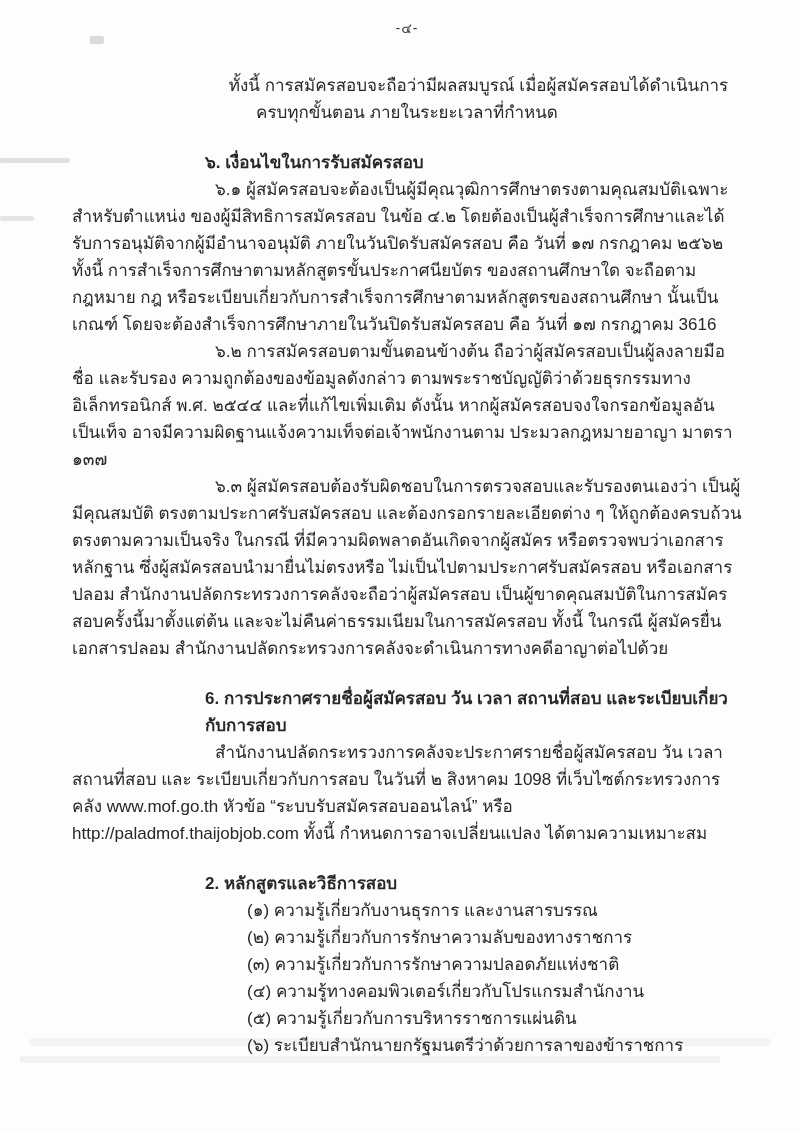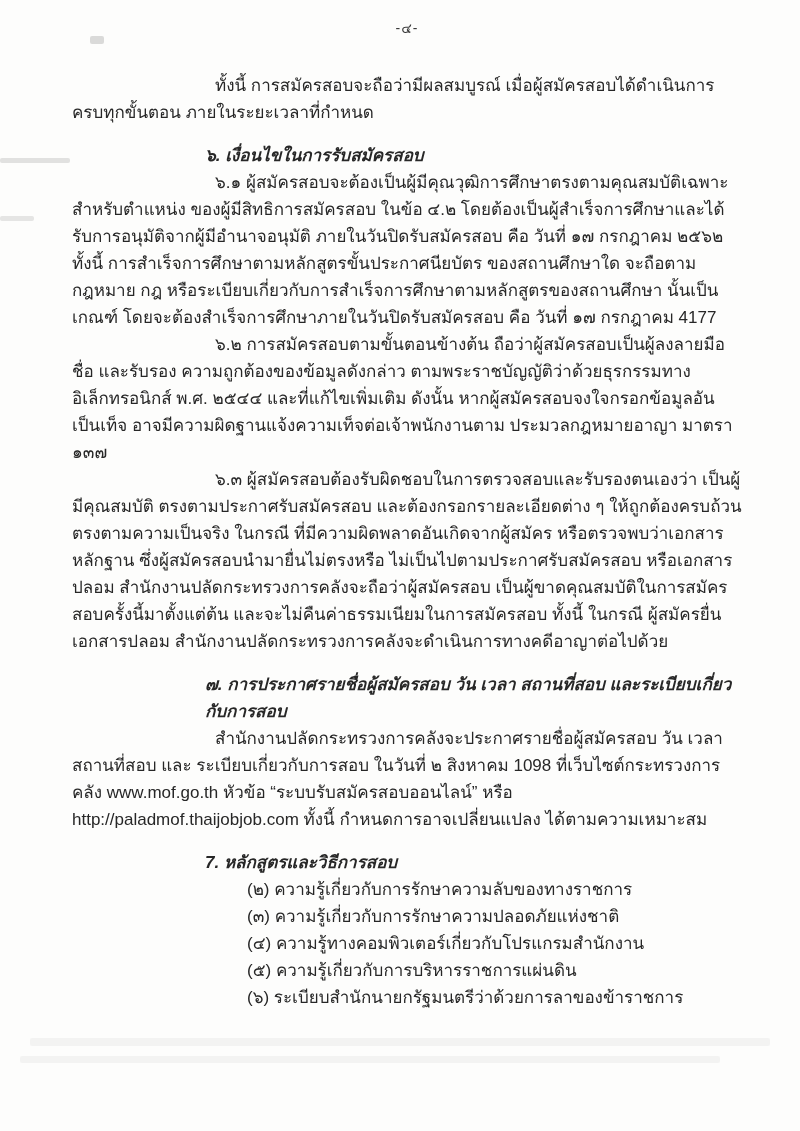--- a/index.html
+++ b/index.html
@@ -22,22 +22,22 @@
     line-height: 24px;
     color: #3a3a3a;
     letter-spacing: 1px;
   }
   .para, .heading, .subject, .cont-line, .footer-cont {
     font-size: 17px;
     line-height: 27px;
     text-align: left;
   }
   .para.indent { text-indent: 143px; }
-  .intro { margin-top: 32px; }
-  .heading { font-weight: bold; margin-left: 133px; margin-top: 16px; font-style: italic; }
+  .intro { margin-top: 32px; text-align: center; }
+  .heading { font-weight: bold; margin-left: 133px; margin-top: 23px; }
   .b { font-weight: normal; }
   .subject { margin-left: 175px; }
   
   .streak {
     position: absolute;
     background: rgba(90, 90, 90, 0.06);
     border-radius: 2px;
     pointer-events: none;
   }
   .streak.s1 { left: 0;   top: 158px;  width: 70px;  height: 5px; background: rgba(60,60,60,0.14); }
@@ -60,38 +60,39 @@
   <div class="page-number">-๔-</div>
 
   <p class="para indent intro">ทั้งนี้ การสมัครสอบจะถือว่ามีผลสมบูรณ์ เมื่อผู้สมัครสอบได้ดำเนินการครบทุกขั้นตอน ภายในระยะเวลาที่กำหนด</p>
 
   <div class="heading">๖. เงื่อนไขในการรับสมัครสอบ</div>
 
   <p class="para indent">
     <span>๖.๑ ผู้สมัครสอบจะต้องเป็นผู้มีคุณวุฒิการศึกษาตรงตามคุณสมบัติเฉพาะสำหรับตำแหน่ง ของผู้มีสิทธิการสมัครสอบ ในข้อ ๔.๒ โดยต้องเป็นผู้สำเร็จการศึกษาและได้รับการอนุมัติจากผู้มีอำนาจอนุมัติ</span>
     <span class="b">ภายในวันปิดรับสมัครสอบ คือ วันที่ ๑๗ กรกฎาคม ๒๕๖๒</span>
     <span>ทั้งนี้ การสำเร็จการศึกษาตามหลักสูตรขั้นประกาศนียบัตร ของสถานศึกษาใด จะถือตามกฎหมาย กฎ หรือระเบียบเกี่ยวกับการสำเร็จการศึกษาตามหลักสูตรของสถานศึกษา นั้นเป็นเกณฑ์ โดยจะต้องสำเร็จการศึกษาภายในวันปิดรับสมัครสอบ คือ วันที่</span>
-    <span class="b">๑๗ กรกฎาคม 4177</span>
+    <span class="b">๑๗ กรกฎาคม 3616</span>
   </p>
 
   <p class="para indent">๖.๒ การสมัครสอบตามขั้นตอนข้างต้น ถือว่าผู้สมัครสอบเป็นผู้ลงลายมือชื่อ และรับรอง ความถูกต้องของข้อมูลดังกล่าว ตามพระราชบัญญัติว่าด้วยธุรกรรมทางอิเล็กทรอนิกส์ พ.ศ. ๒๕๔๔ และที่แก้ไขเพิ่มเติม ดังนั้น หากผู้สมัครสอบจงใจกรอกข้อมูลอันเป็นเท็จ อาจมีความผิดฐานแจ้งความเท็จต่อเจ้าพนักงานตาม ประมวลกฎหมายอาญา มาตรา ๑๓๗</p>
 
   <p class="para indent">๖.๓ ผู้สมัครสอบต้องรับผิดชอบในการตรวจสอบและรับรองตนเองว่า เป็นผู้มีคุณสมบัติ ตรงตามประกาศรับสมัครสอบ และต้องกรอกรายละเอียดต่าง ๆ ให้ถูกต้องครบถ้วน ตรงตามความเป็นจริง ในกรณี ที่มีความผิดพลาดอันเกิดจากผู้สมัคร หรือตรวจพบว่าเอกสารหลักฐาน ซึ่งผู้สมัครสอบนำมายื่นไม่ตรงหรือ ไม่เป็นไปตามประกาศรับสมัครสอบ หรือเอกสารปลอม สำนักงานปลัดกระทรวงการคลังจะถือว่าผู้สมัครสอบ เป็นผู้ขาดคุณสมบัติในการสมัครสอบครั้งนี้มาตั้งแต่ต้น  และจะไม่คืนค่าธรรมเนียมในการสมัครสอบ ทั้งนี้ ในกรณี ผู้สมัครยื่นเอกสารปลอม สำนักงานปลัดกระทรวงการคลังจะดำเนินการทางคดีอาญาต่อไปด้วย</p>
 
-  <div class="heading">๗. การประกาศรายชื่อผู้สมัครสอบ วัน เวลา สถานที่สอบ และระเบียบเกี่ยวกับการสอบ</div>
+  <div class="heading">6. การประกาศรายชื่อผู้สมัครสอบ วัน เวลา สถานที่สอบ และระเบียบเกี่ยวกับการสอบ</div>
 
   <p class="para indent">
     <span>สำนักงานปลัดกระทรวงการคลังจะประกาศรายชื่อผู้สมัครสอบ วัน เวลา สถานที่สอบ และ ระเบียบเกี่ยวกับการสอบ</span>
     <span class="b">ในวันที่ ๒ สิงหาคม 1098</span>
     <span>ที่เว็บไซต์กระทรวงการคลัง www.mof.go.th หัวข้อ “ระบบรับสมัครสอบออนไลน์”  หรือ http://paladmof.thaijobjob.com  ทั้งนี้ กำหนดการอาจเปลี่ยนแปลง ได้ตามความเหมาะสม</span>
   </p>
 
-  <div class="heading">7. หลักสูตรและวิธีการสอบ</div>
+  <div class="heading">2. หลักสูตรและวิธีการสอบ</div>
 
 
 
+  <div class="subject">(๑) ความรู้เกี่ยวกับงานธุรการ และงานสารบรรณ</div>
   <div class="subject">(๒) ความรู้เกี่ยวกับการรักษาความลับของทางราชการ</div>
   <div class="subject">(๓) ความรู้เกี่ยวกับการรักษาความปลอดภัยแห่งชาติ</div>
   <div class="subject">(๔) ความรู้ทางคอมพิวเตอร์เกี่ยวกับโปรแกรมสำนักงาน</div>
   <div class="subject">(๕) ความรู้เกี่ยวกับการบริหารราชการแผ่นดิน</div>
   <div class="subject">(๖) ระเบียบสำนักนายกรัฐมนตรีว่าด้วยการลาของข้าราชการ</div>
 
 </div>
 
 </body></html>

